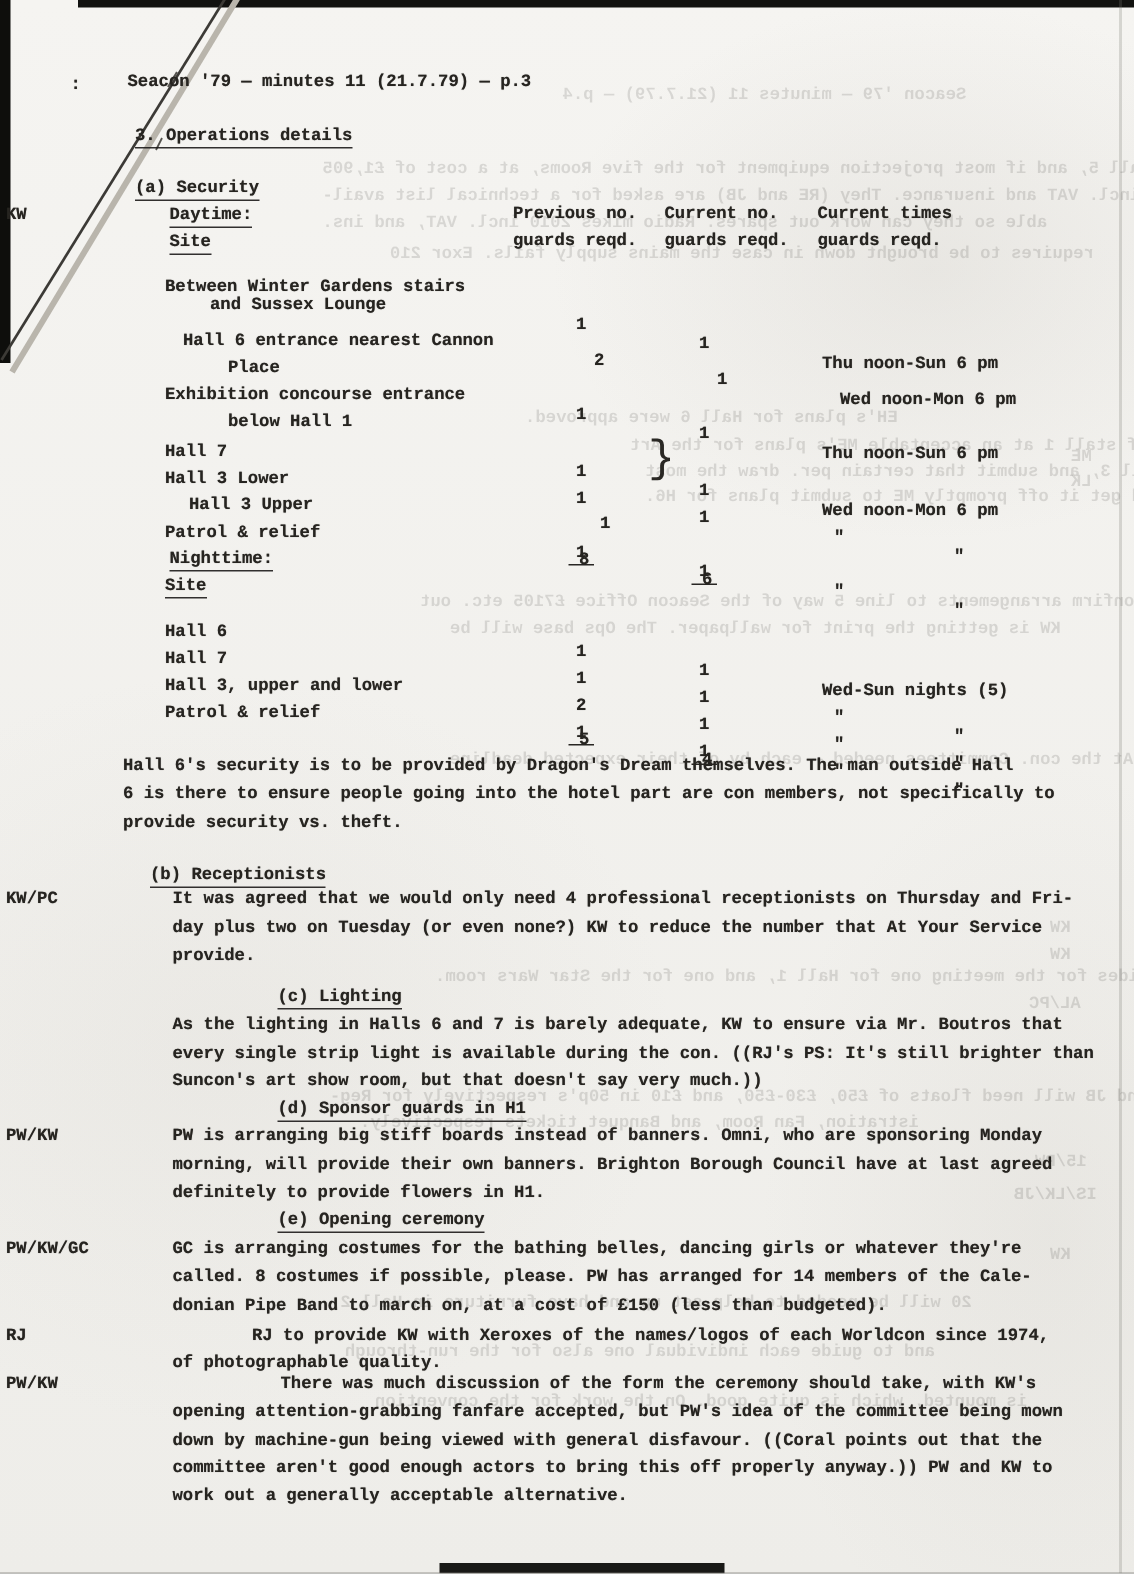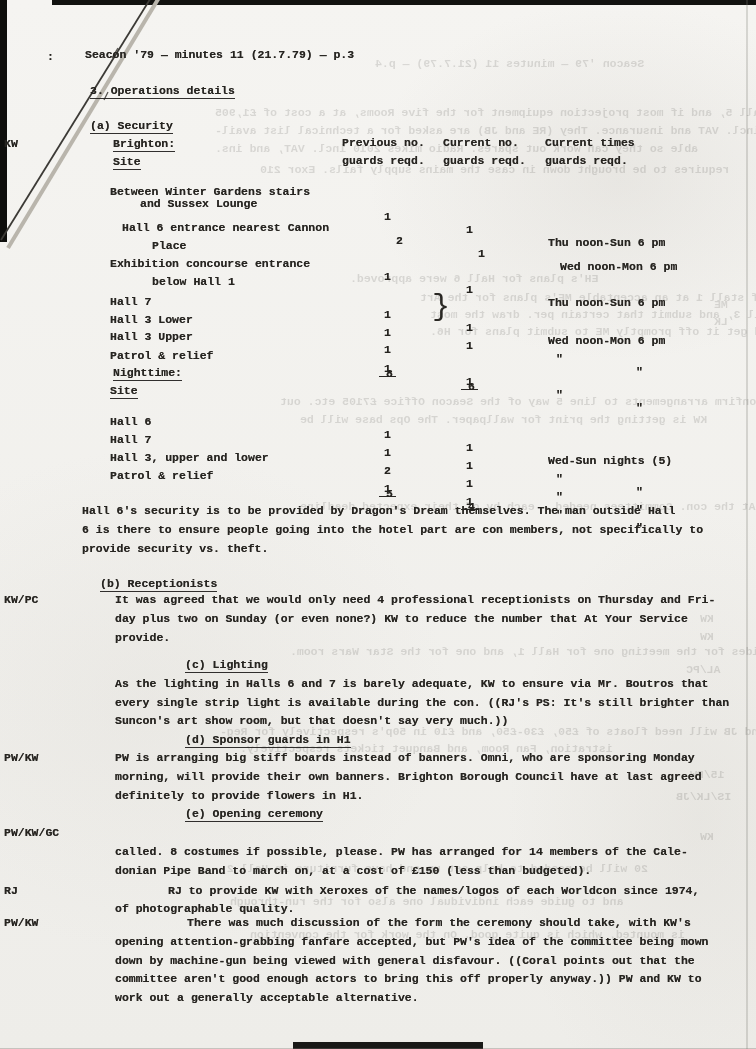--- a/index.html
+++ b/index.html
@@ -77,21 +77,21 @@
     <span class="bleed-line" style="left:700px;top:830px">KW</span>
   </div>
 
   <div class="line" style="left:47px;top:50px">:</div>
   <div class="line" style="left:85px;top:48px">Seacon '79 — minutes 11 (21.7.79) — p.3</div>
 
   <div class="line" style="left:90px;top:84px"><span class="u">3. Operations details</span></div>
   <div class="line" style="left:90px;top:119px"><span class="u">(a) Security</span></div>
 
   <div class="line" style="left:4px;top:137px">KW</div>
-  <div class="line" style="left:113px;top:137px"><span class="u">Brighton:</span></div>
+  <div class="line" style="left:113px;top:137px"><span class="u">Daytime:</span></div>
   <div class="line" style="left:342px;top:136px">Previous no.</div>
   <div class="line" style="left:443px;top:136px">Current no.</div>
   <div class="line" style="left:545px;top:136px">Current times</div>
   <div class="line" style="left:113px;top:155px"><span class="u">Site</span></div>
   <div class="line" style="left:342px;top:154px">guards reqd.</div>
   <div class="line" style="left:443px;top:154px">guards reqd.</div>
   <div class="line" style="left:545px;top:154px">guards reqd.</div>
 
   <div class="line" style="left:0;top:172px;width:676px">
     <span class="cell" style="left:110px">Between Winter Gardens stairs</span>
@@ -127,21 +127,21 @@
     <span class="cell" style="left:548px">Wed noon-Mon 6 pm</span>
   </div>
   <div class="line" style="left:0;top:300px;width:756px">
     <span class="cell" style="left:110px">Hall 3 Lower</span>
     <span class="cell" style="left:384px">1</span>
     <span class="cell" style="left:466px">1</span>
     <span class="cell" style="left:556px">"</span>
     <span class="cell" style="left:636px">"</span>
   </div>
   <div class="brace" style="left:432px;top:290px">}</div>
-  <div class="line" style="left:0;top:317px;width:616px">
+  <div class="line" style="left:16px;top:317px;width:616px">
     <span class="cell" style="left:110px">Hall 3 Upper</span>
     <span class="cell" style="left:384px">1</span>
   </div>
   <div class="line" style="left:0;top:336px;width:756px">
     <span class="cell" style="left:110px">Patrol &amp; relief</span>
     <span class="cell frac" style="left:379px">1</span>
     <span class="cell frac" style="left:461px">1</span>
     <span class="cell" style="left:556px">"</span>
     <span class="cell" style="left:636px">"</span>
   </div>
@@ -184,36 +184,37 @@
     <span class="cell" style="left:468px">4</span>
   </div>
 
   <div class="line" style="left:82px;top:504px">Hall 6's security is to be provided by Dragon's Dream themselves. The man outside Hall</div>
   <div class="line" style="left:82px;top:523px">6 is there to ensure people going into the hotel part are con members, not specifically to</div>
   <div class="line" style="left:82px;top:542px">provide security vs. theft.</div>
 
   <div class="line" style="left:100px;top:577px"><span class="u">(b) Receptionists</span></div>
   <div class="line" style="left:4px;top:593px">KW/PC</div>
   <div class="line" style="left:115px;top:593px">It was agreed that we would only need 4 professional receptionists on Thursday and Fri-</div>
-  <div class="line" style="left:115px;top:612px">day plus two on Sunday (or even none?) KW to reduce the number that At Your Service</div>
+  <div class="line" style="left:115px;top:612px">day plus two on Tuesday (or even none?) KW to reduce the number that At Your Service</div>
   <div class="line" style="left:115px;top:631px">provide.</div>
 
   <div class="line" style="left:185px;top:658px"><span class="u">(c) Lighting</span></div>
   <div class="line" style="left:115px;top:677px">As the lighting in Halls 6 and 7 is barely adequate, KW to ensure via Mr. Boutros that</div>
   <div class="line" style="left:115px;top:696px">every single strip light is available during the con. ((RJ's PS: It's still brighter than</div>
   <div class="line" style="left:115px;top:714px">Suncon's art show room, but that doesn't say very much.))</div>
 
   <div class="line" style="left:185px;top:733px"><span class="u">(d) Sponsor guards in H1</span></div>
   <div class="line" style="left:4px;top:751px">PW/KW</div>
   <div class="line" style="left:115px;top:751px">PW is arranging big stiff boards instead of banners. Omni, who are sponsoring Monday</div>
   <div class="line" style="left:115px;top:770px">morning, will provide their own banners. Brighton Borough Council have at last agreed</div>
   <div class="line" style="left:115px;top:789px">definitely to provide flowers in H1.</div>
 
   <div class="line" style="left:185px;top:807px"><span class="u">(e) Opening ceremony</span></div>
   <div class="line" style="left:4px;top:826px">PW/KW/GC</div>
+  <div class="line" style="left:115px;top:826px">GC is arranging costumes for the bathing belles, dancing girls or whatever they're</div>
   <div class="line" style="left:115px;top:845px">called. 8 costumes if possible, please. PW has arranged for 14 members of the Cale-</div>
   <div class="line" style="left:115px;top:864px">donian Pipe Band to march on, at a cost of £150 (less than budgeted).</div>
 
   <div class="line" style="left:4px;top:884px">RJ</div>
   <div class="line" style="left:168px;top:884px">RJ to provide KW with Xeroxes of the names/logos of each Worldcon since 1974,</div>
   <div class="line" style="left:115px;top:902px">of photographable quality.</div>
 
   <div class="line" style="left:4px;top:916px">PW/KW</div>
   <div class="line" style="left:187px;top:916px">There was much discussion of the form the ceremony should take, with KW's</div>
   <div class="line" style="left:115px;top:935px">opening attention-grabbing fanfare accepted, but PW's idea of the committee being mown</div>

